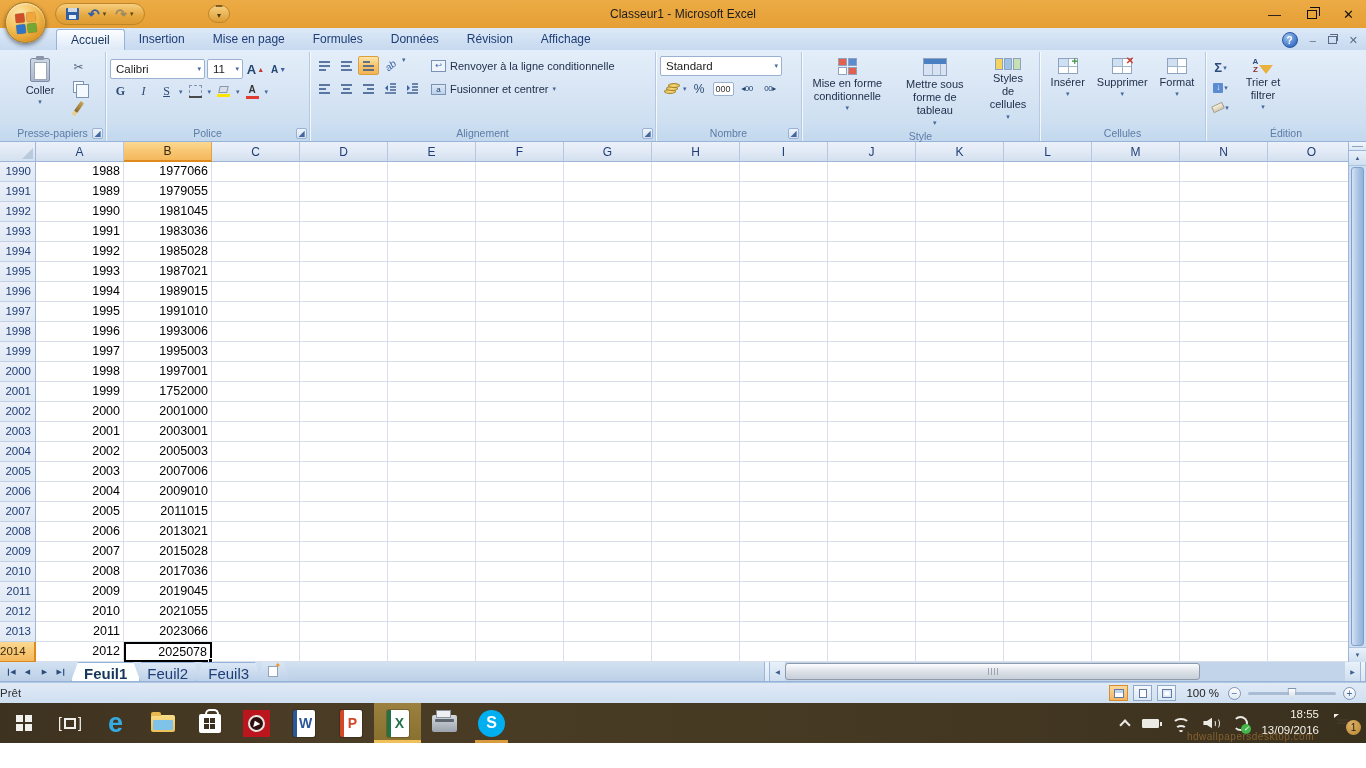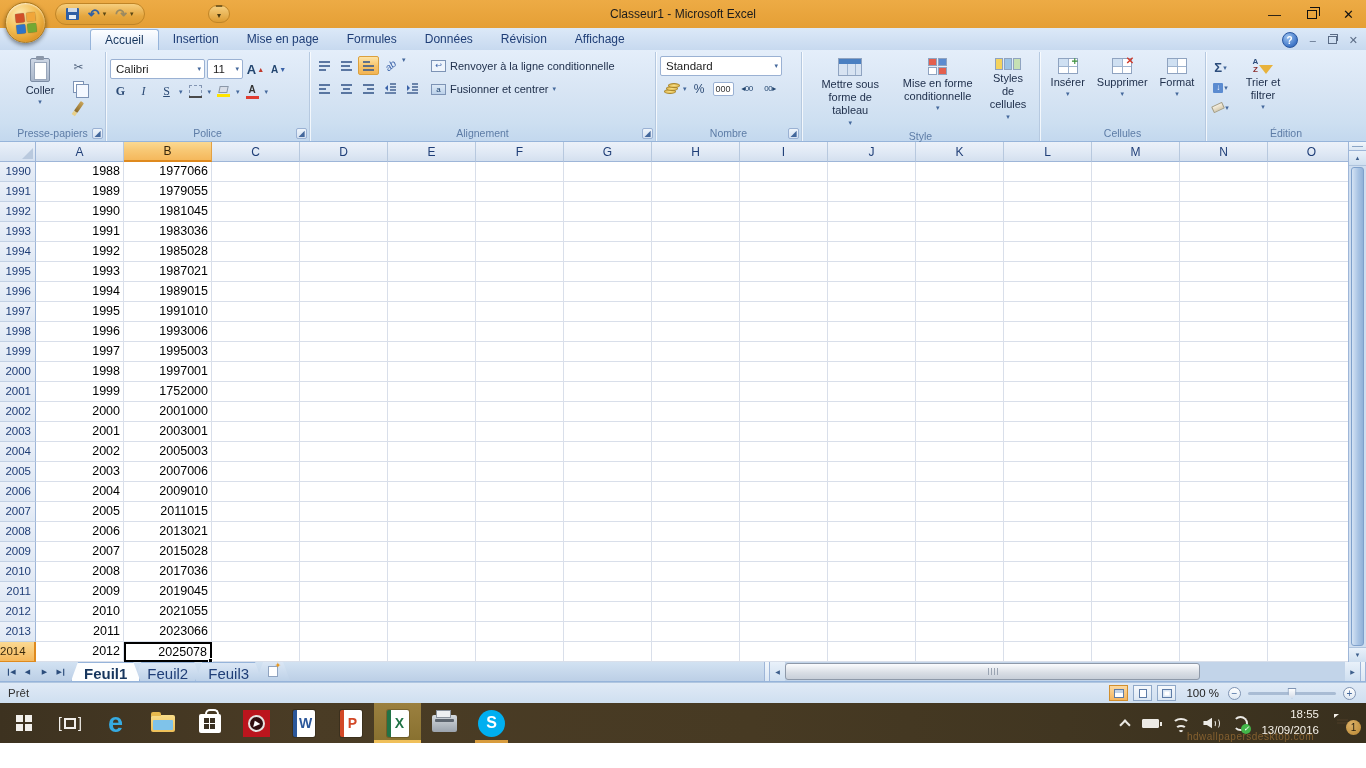--- a/index.html
+++ b/index.html
@@ -30,21 +30,21 @@
   .qat-undo { color:#2f5fa5; font-size:14px; line-height:1; font-weight:bold;}
   .qat-redo { color:#9b8a61; font-size:14px; line-height:1; font-weight:bold;}
   .qat-caret { font-size:7px; color:#5a4713; margin-left:-6px;}
   .qat-more { position:absolute; left:208px; top:5px; height:18px; width:22px; border-radius:9px;
     background:linear-gradient(#f6cf7f,#dd9c33); border:1px solid #c08527; color:#4a3a10; font-size:8px;
     display:flex; align-items:center; justify-content:center; z-index:30; flex-direction:column; line-height:.6;}
 
   
   .tabrow { height:22px; background:linear-gradient(#dcE9f8,#c7d9ef); display:flex; align-items:flex-end; padding-left:56px; position:relative; flex:0 0 auto;}
   .rtab { font-size:12px; color:#1f3e77; padding:3px 14px 3px; cursor:default; }
-  .rtab.active { background:linear-gradient(#fdfeff,#e9f1fb 60%,#dde9f6); border:1px solid #96b4da; border-bottom:none; border-radius:3px 3px 0 0; color:#17365d;margin-left:34px;}
+  .rtab.active { background:linear-gradient(#fdfeff,#e9f1fb 60%,#dde9f6); border:1px solid #96b4da; border-bottom:none; border-radius:3px 3px 0 0; color:#17365d;}
   .tabrow-right { position:absolute; right:8px; top:4px; display:flex; gap:12px; align-items:center;}
   .help-icon { width:16px; height:16px; border-radius:50%; background:radial-gradient(circle at 35% 30%,#9ec4f0,#3f76c8 70%,#2a57a0); color:#fff; font-size:10px; font-weight:bold; display:flex; align-items:center; justify-content:center; border:1px solid #2a57a0;}
   .mini { color:#5a6b85; font-size:11px; line-height:1;}
   .mini-restore { width:9px; height:8px; border:1px solid #5a6b85; position:relative;}
   .mini-restore::before { content:''; position:absolute; left:1px; top:-3px; width:7px; height:6px; border:1px solid #5a6b85; border-bottom:none; border-left:none;}
 
   
   .ribbon { height:92px; background:linear-gradient(#e4eefa 0%, #d8e5f4 45%, #cddff1 80%, #c3d8ee 100%); border-bottom:1px solid #96b4da; display:flex; padding-top:2px; flex:0 0 auto;}
   .group { display:flex; flex-direction:column; position:relative; border-right:1px solid #b6c9e0; box-shadow:1px 0 0 rgba(255,255,255,.75);}
   .group-body { flex:1; padding:3px 4px 1px; display:flex; }
@@ -183,21 +183,21 @@
   .addsheet::after { content:'✦'; position:absolute; right:-4px; top:-6px; color:#e8971f; font-size:8px;}
   .sfill { flex:1;}
   .hsplit { width:6px; background:linear-gradient(#f2f7fc,#dbe7f4); border-left:1px solid #9eb6d8; border-right:1px solid #9eb6d8;}
   .harrow { width:15px; display:flex; align-items:center; justify-content:center; font-size:6px; color:#3e5f8c; background:linear-gradient(#e9f1fa,#cfdff0);}
   .htrack { width:560px; background:#c2d4e9; display:flex; align-items:stretch; padding:1px 0;}
   .hthumb { width:415px; border-radius:3px; background:linear-gradient(#fbfcfe,#d8dde4 60%,#c8cfd9); border:1px solid #8e99a9; position:relative;}
   .hthumb::after { content:''; position:absolute; left:50%; top:4px; bottom:4px; width:10px; transform:translateX(-50%);
      background:repeating-linear-gradient(to right,#9aa4b2 0 1px, transparent 1px 3px);}
 
   
-  .statusbar { height:21px; background:linear-gradient(#e0eaf6,#cfdff0); border-top:1px solid #b0c6e0; display:flex; align-items:center; padding:0 10px 0 8px; gap:8px; font-size:11.5px; color:#333; flex:0 0 auto;}
+  .statusbar { height:21px; background:linear-gradient(#e0eaf6,#cfdff0); border-top:1px solid #b0c6e0; display:flex; align-items:center; padding:0 10px 0 0; gap:8px; font-size:11.5px; color:#333; flex:0 0 auto;}
   .sb-right { margin-left:auto; display:flex; align-items:center; gap:5px;}
   .vb { width:19px; height:16px; border:1px solid #8fa8c8; background:linear-gradient(#f6f9fc,#dde8f3); display:flex; align-items:center; justify-content:center;}
   .vb.hl { background:linear-gradient(#fcd9a0,#f5b65f); border-color:#d18f2f;}
   .vb i { display:block;}
   .vb-grid { width:10px; height:9px; background:linear-gradient(#fff,#fff) , #fff; border:1px solid #5e7ca6; box-shadow:inset 0 3px 0 #c3d4e8;}
   .vb-page { width:8px; height:9px; background:#fff; border:1px solid #5e7ca6;}
   .vb-break { width:10px; height:9px; background:#fff; border:1px solid #5e7ca6; box-shadow:inset 0 0 0 1.5px #dce8f4;}
   .zoomtxt { width:38px; text-align:right; margin-right:4px; color:#222;}
   .zbtn { width:13px; height:13px; border-radius:50%; border:1px solid #7f94b3; background:linear-gradient(#fff,#dfe8f2); color:#44689c; font-size:10px; line-height:11px; text-align:center;}
   .ztrack { width:88px; height:3px; background:#a9bcd4; border-radius:2px; position:relative; margin:0 2px;}
@@ -532,33 +532,33 @@
               <span>00▸</span>
             </div>
         </div>
       </div>
       <div class="group-label">Nombre</div>
       <div class="launcher">◢</div>
     </div>
 
     <div class="group" style="width:238px;">
       <div class="group-body" style="justify-content:center; gap:2px;">
-        <div class="bigbtn" style="width:92px;">
-          <span class="ic-table"></span>
-          <span>Mettre sous forme de tableau</span>
-            <span class="caret">▾</span>
-        </div>
         <div class="bigbtn" style="width:86px;">
           <span class="ic-grid2">
               <i style="background:#e35f4e;"></i>
               <i style="background:#5b8bd0;"></i>
               <i style="background:#fff;"></i>
               <i style="background:#e35f4e;"></i>
             </span>
           <span>Mise en forme conditionnelle</span>
+            <span class="caret">▾</span>
+        </div>
+        <div class="bigbtn" style="width:92px;">
+          <span class="ic-table"></span>
+          <span>Mettre sous forme de tableau</span>
             <span class="caret">▾</span>
         </div>
         <div class="bigbtn" style="width:56px;">
           <span class="ic-cellstyles">
               <i style="background:#f4d35e;"></i>
               <i style="background:#9cc3e5;"></i>
               <i style="background:#c6e0b4;"></i>
             </span>
           <span>Styles de cellules</span>
             <span class="caret">▾</span>

